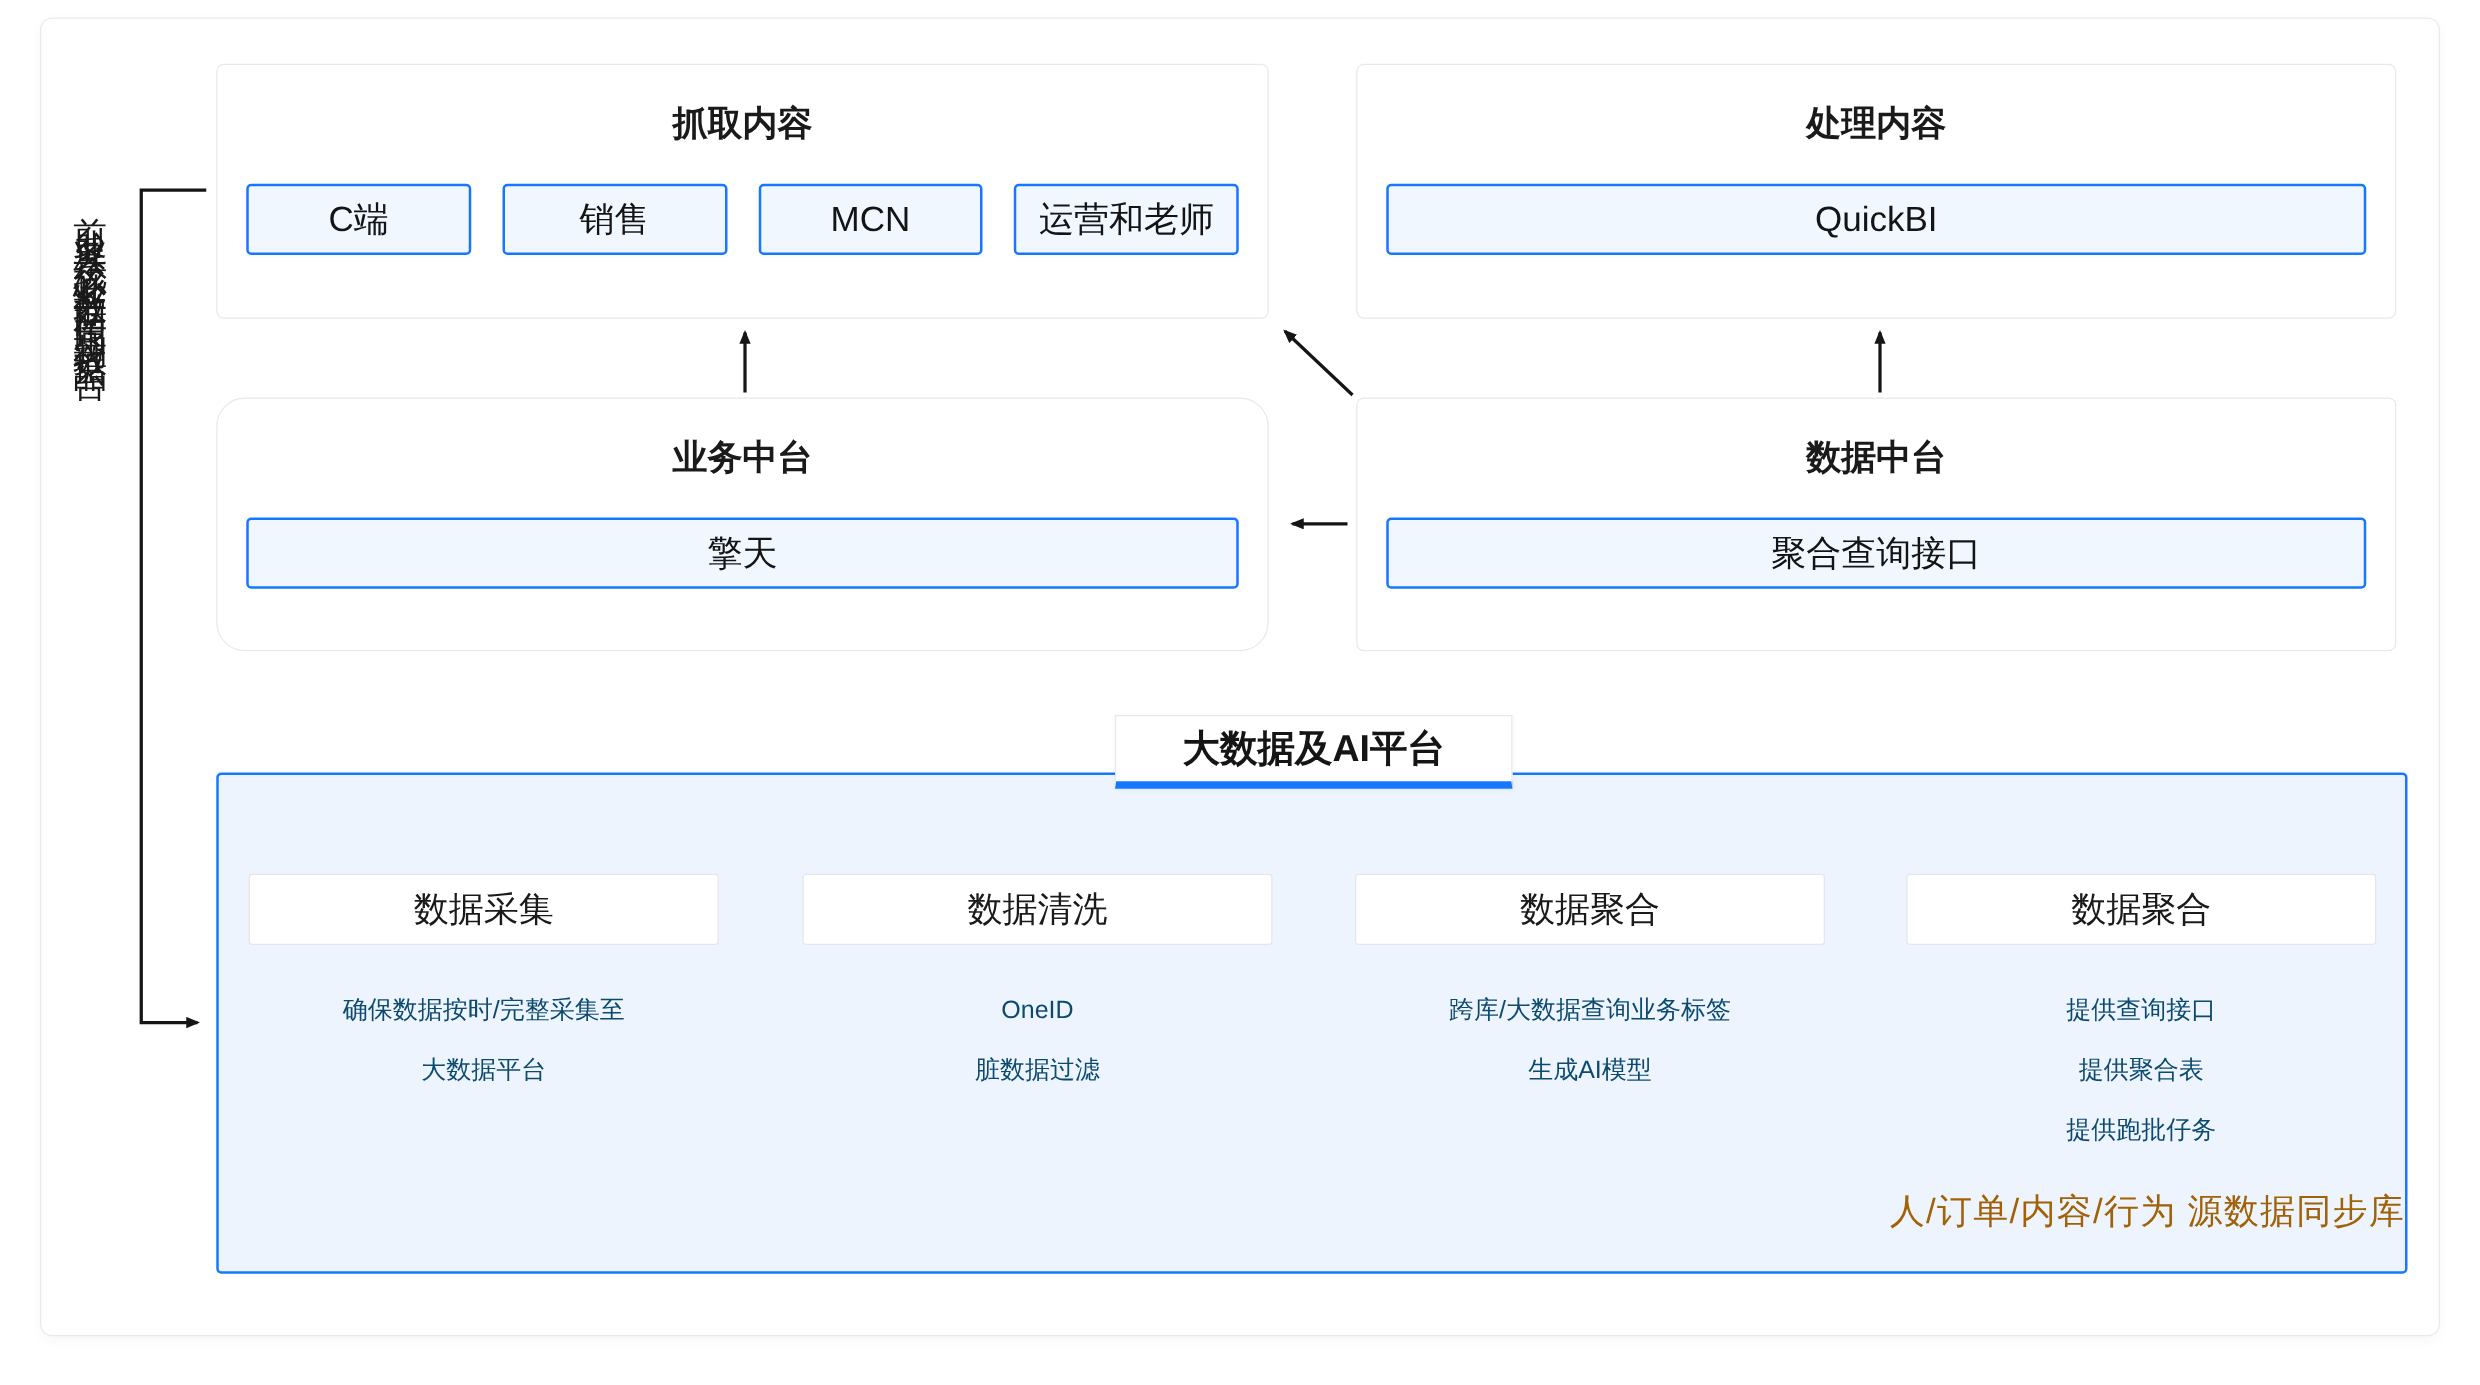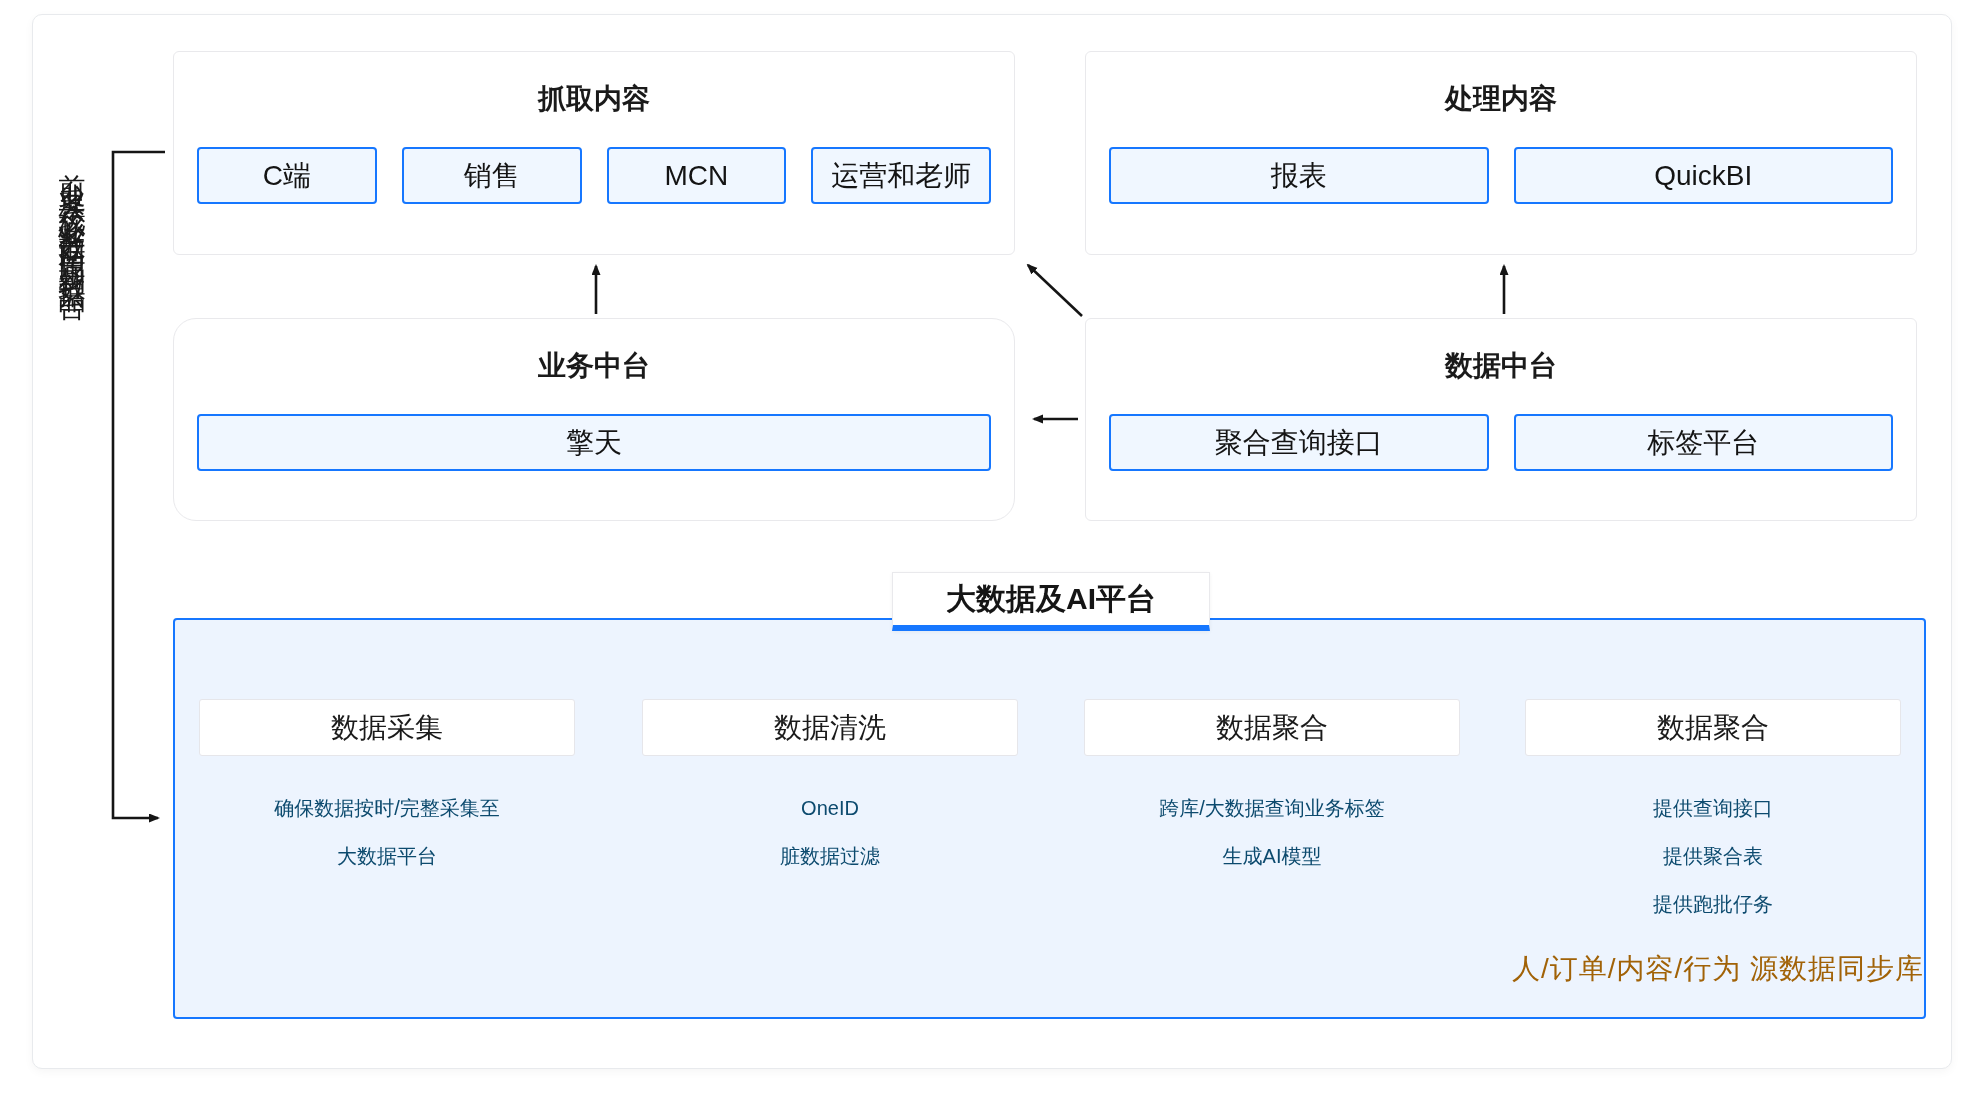--- a/index.html
+++ b/index.html
@@ -55,37 +55,35 @@
       <div class="chip">C端</div>
       <div class="chip">销售</div>
       <div class="chip">MCN</div>
       <div class="chip">运营和老师</div>
     </div>
   </div>
 
   <div class="panel" id="panel-process">
     <div class="panel-title">处理内容</div>
     <div class="chip-row">
-      <div class="chip">报表</div>
       <div class="chip">QuickBI</div>
     </div>
   </div>
 
   <div class="panel" id="panel-business">
     <div class="panel-title">业务中台</div>
     <div class="chip-row">
       <div class="chip">擎天</div>
     </div>
   </div>
 
   <div class="panel" id="panel-datamid">
     <div class="panel-title">数据中台</div>
     <div class="chip-row">
       <div class="chip">聚合查询接口</div>
-      <div class="chip">标签平台</div>
     </div>
   </div>
 
   <div class="platform-tab">大数据及AI平台</div>
   <div class="platform">
     <div class="col" id="col1">
       <div class="col-header">数据采集</div>
       <div class="col-lines">
         <div>确保数据按时/完整采集至</div>
         <div>大数据平台</div>

